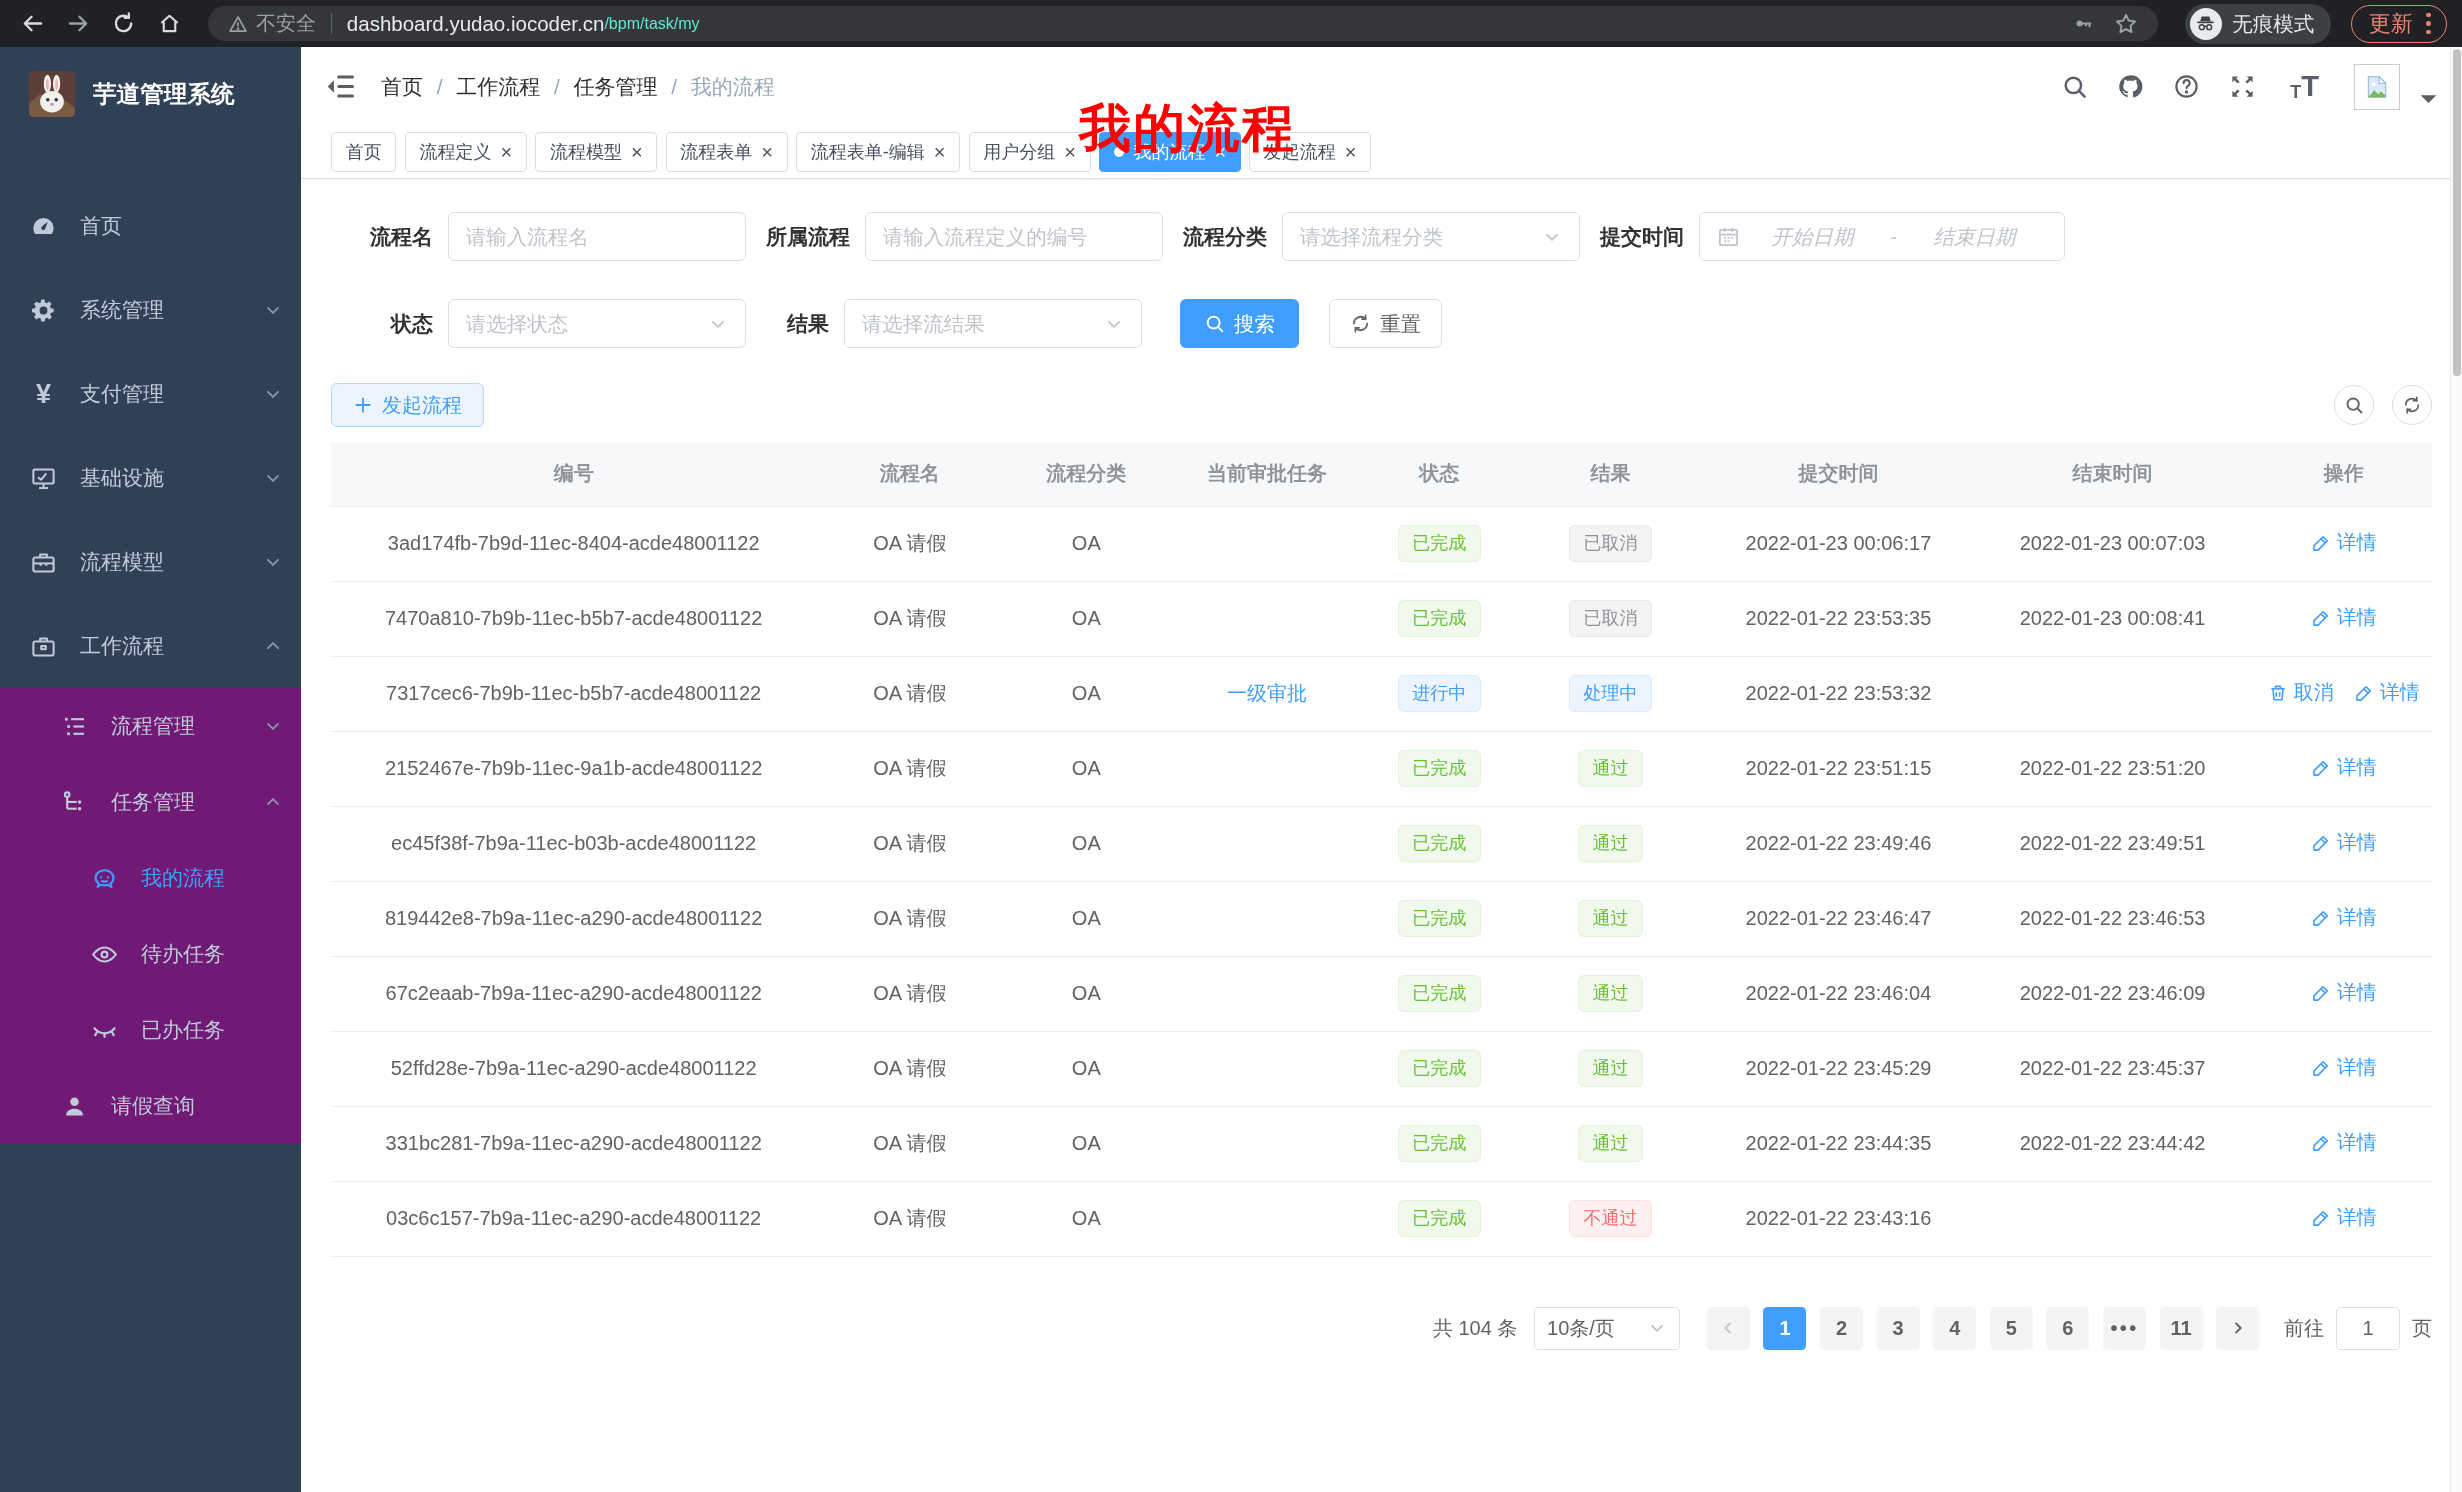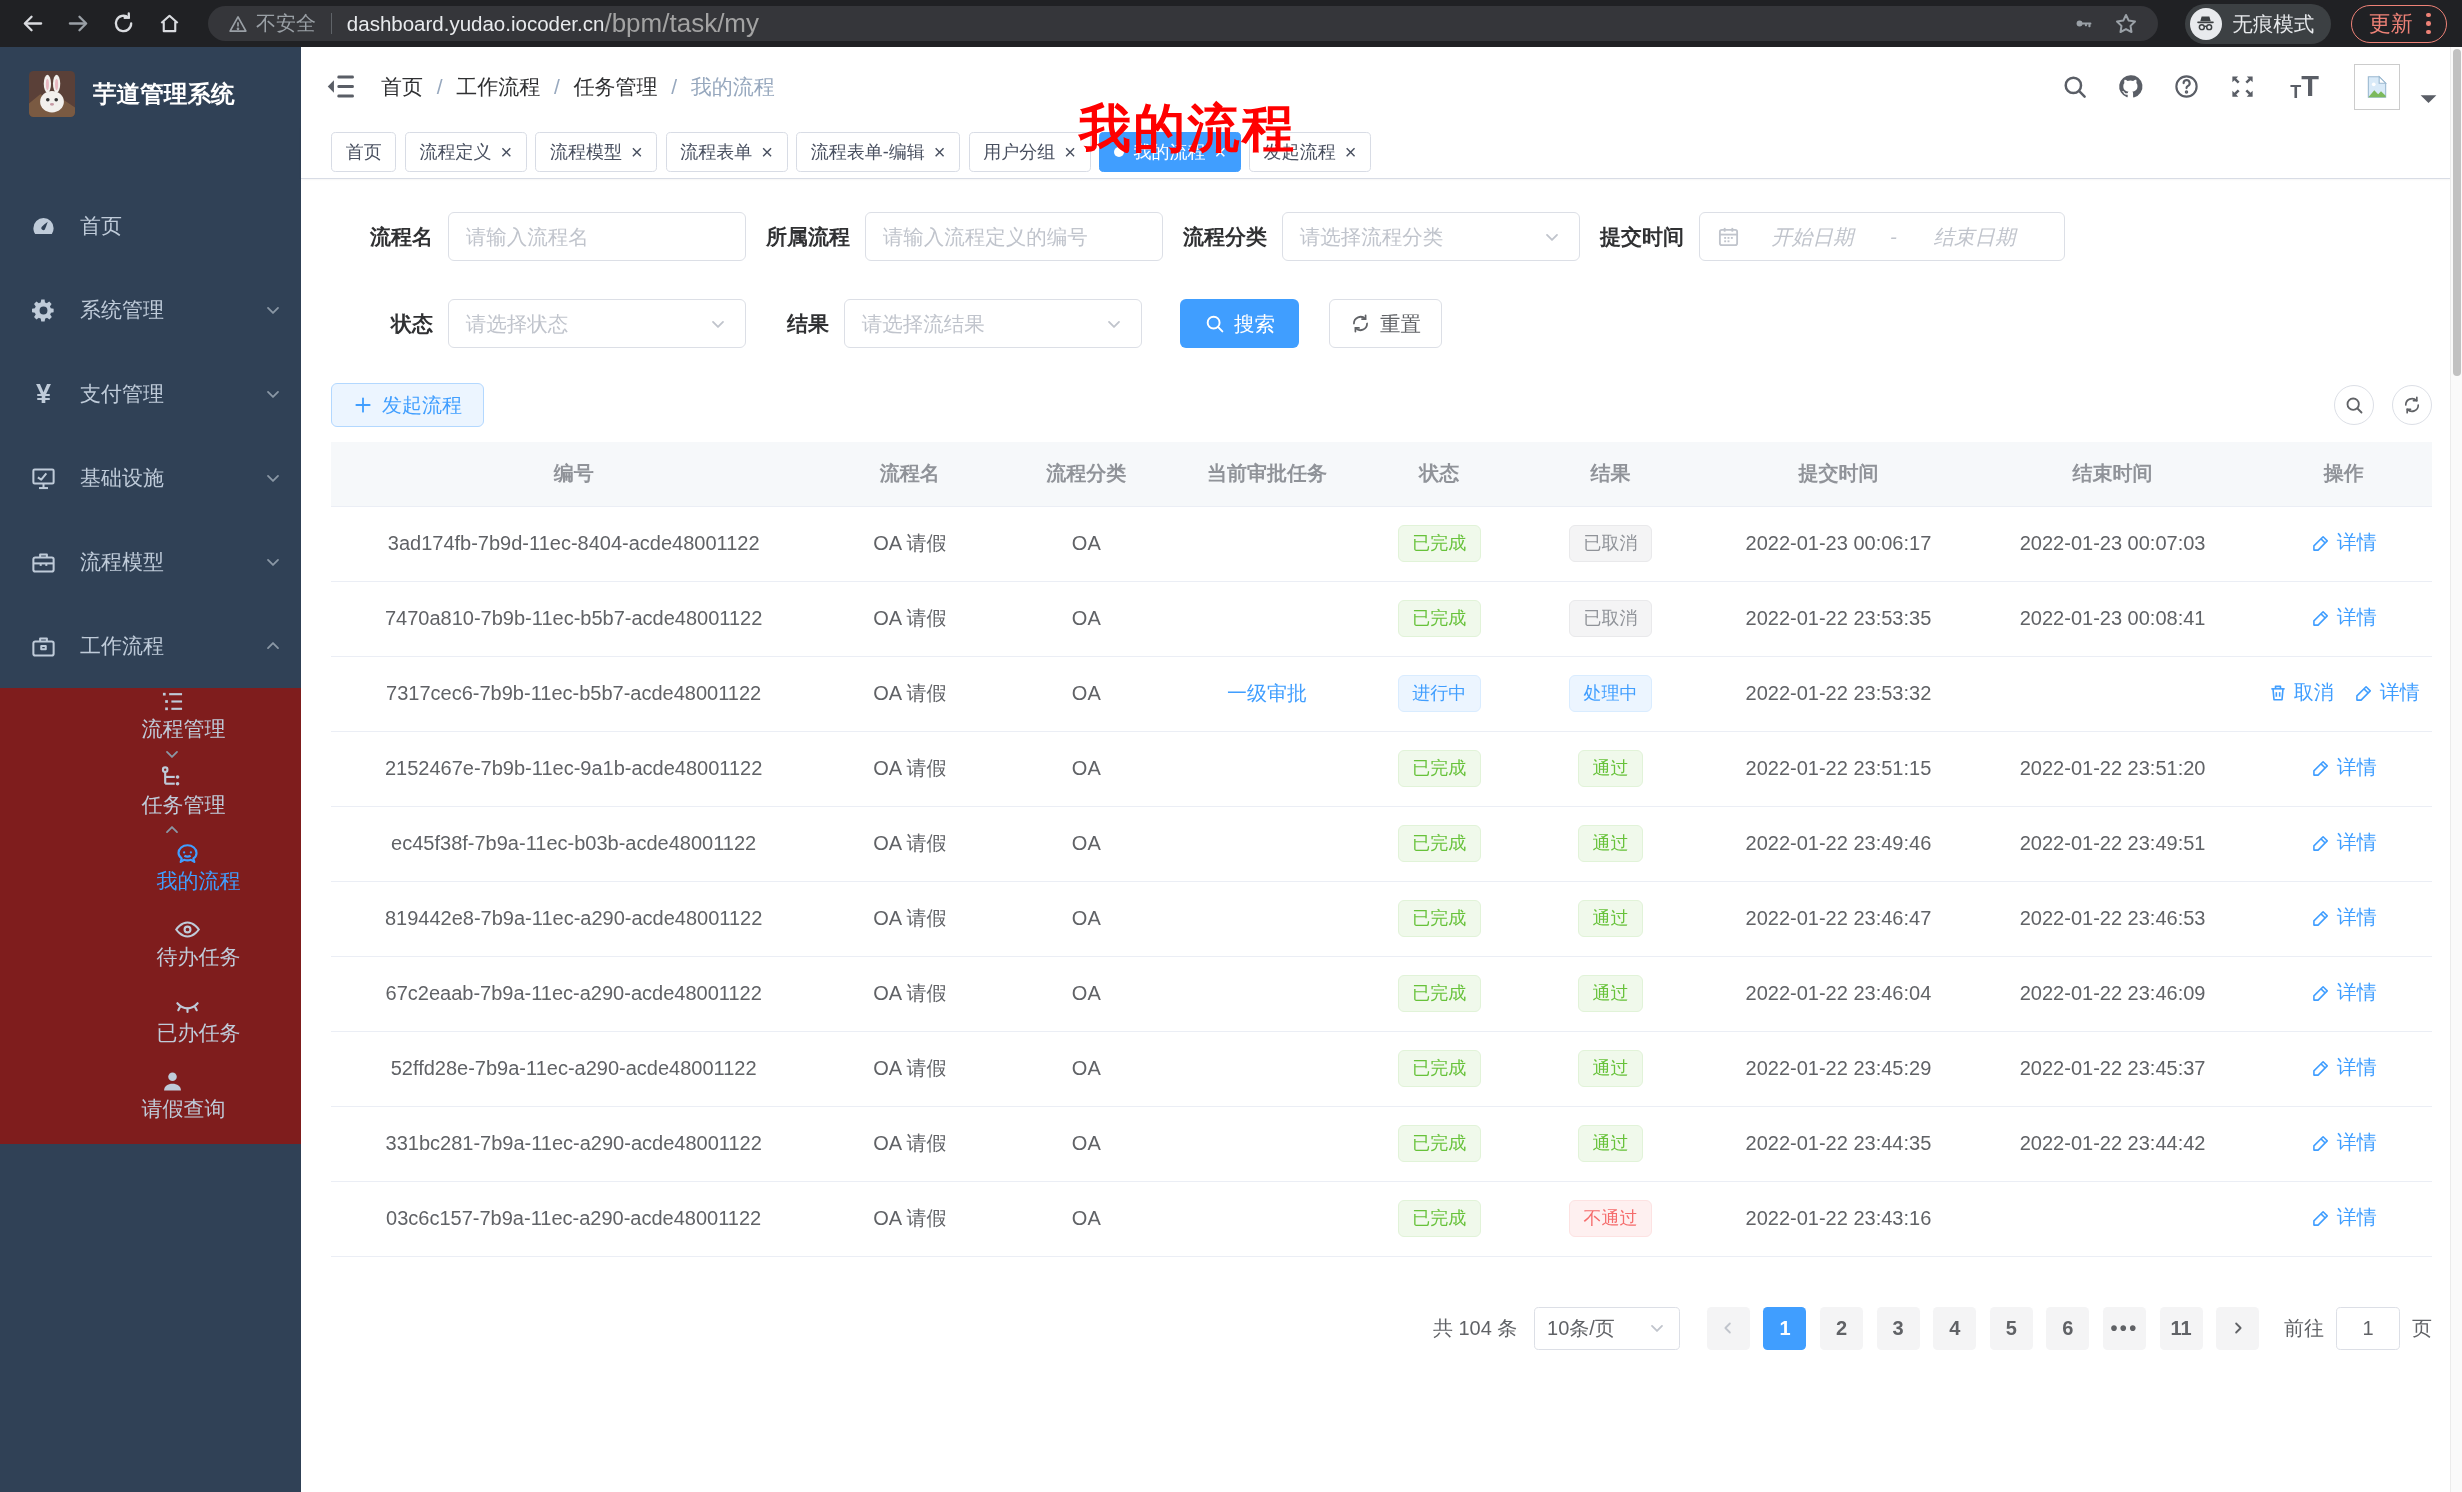--- a/index.html
+++ b/index.html
@@ -11,42 +11,42 @@
 
   
   .browser-bar { height:47px; background:#202124; display:flex; align-items:center; padding:0 15px; }
   .nav-btn { width:35px; height:35px; display:flex; align-items:center; justify-content:center; color:#dadce0; margin-right:10.7px; }
   .nav-btn .icon { width:23px; height:23px; }
   .addr-pill { flex:1; height:35px; background:#35363a; border-radius:17.5px; display:flex; align-items:center; padding:12px 20px; margin:0 10.7px; }
   .addr-pill .warn { width:20px; height:20px; color:#9aa0a6; }
   .sec-label { color:#9aa0a6; font-size:20px; margin-left:7.6px; }
   .addr-div { width:0.8px; height:21px; background:#5f6368; margin:0 15px; }
   .url-host { color:#e8eaed; font-size:20.5px; }
-  .url-path { color:#a3a3a3; font-size:26px; }
+  .url-path { color:#5eead4; font-size:16px; }
   .addr-sp { flex:1; }
   .pill-ic { color:#9aa0a6; width:21px; height:21px; margin-left:20px; }
   .incog { margin-left:16.7px; height:40px; border-radius:20px; background:#3c4043; display:flex; align-items:center; padding:0 16.7px 0 4.6px; }
   .incog-circ { width:32px; height:32px; border-radius:50%; background:#e8eaed; color:#3c4043; display:flex; align-items:center; justify-content:center; }
   .incog-circ .icon { width:21px; height:21px; }
   .incog-label { color:#e8eaed; font-size:20.5px; margin-left:10.7px; }
   .update-pill { margin-left:20px; height:38px; border:1.5px solid #ee8277; border-radius:19px; color:#ee8277; display:flex; align-items:center; padding:0 6px 0 16.7px; }
   .update-label { font-size:22px; }
   .dots { display:flex; flex-direction:column; gap:3.8px; margin:0 9px 0 13.7px; }
   .dots i { width:4.6px; height:4.6px; border-radius:50%; background:#ee8277; }
 
   
   .app { display:flex; height:1446px; }
   .sidebar { width:301px; background:#304156; color:#bfcbd9; flex:none; }
   .logo { height:93px; display:flex; align-items:center; padding-left:29px; }
   .logo-img { width:46px; height:46px; border-radius:4.6px; overflow:hidden; flex:none; }
   .logo-img svg { width:100%; height:100%; }
   .logo-title { color:#fff; font-size:23.6px; font-weight:700; margin-left:18px; white-space:nowrap;font-family:Liberation Mono, monospace; }
   .menu { margin-top:44px; }
   .menu-item { height:84px; display:flex; align-items:center; padding:0 18px 0 30px; font-size:21px; cursor:pointer; }
-  .menu-item.sub { background:#7f1d1d;flex-direction:column; }
+  .menu-item.sub { background:#701a75; }
   .menu-item.lvl2 { padding-left:61px; height:76px; }
   .menu-item.lvl3 { padding-left:91px; height:76px; }
   .menu-item.active { color:#409eff; }
   .mi-icon { width:27px; height:27px; }
   .mi-label { margin-left:23px; flex:1; white-space:nowrap; }
   .mi-arrow { width:20px; height:20px; color:#8a97a5; }
   .mi-arrow.up { transform:rotate(180deg); }
   .yen { font-size:27px; font-weight:700; line-height:1; }
 
   .main { flex:1; position:relative; background:#fff; min-width:0; }

